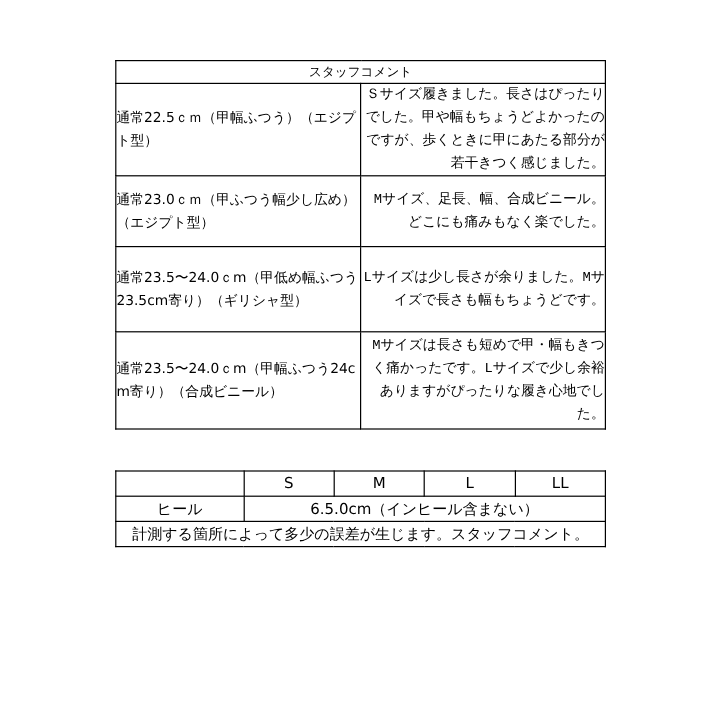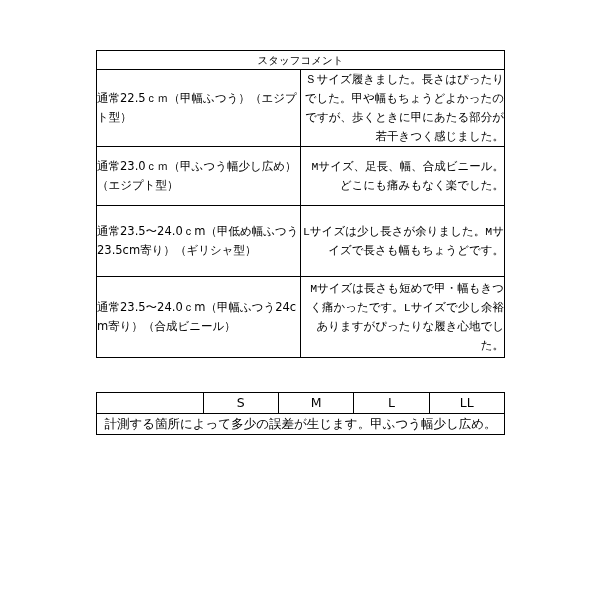--- a/index.html
+++ b/index.html
@@ -153,26 +153,30 @@
       <tr>
         <th class="blank-head"></th>
         <th class="sz-head">S</th>
         <th class="sz-head">M</th>
         <th class="sz-head">L</th>
         <th class="sz-head">LL</th>
       </tr>
     </thead>
     <tbody>
 
+      <tr>
+        <td>ヒール</td>
+        <td colspan="4">6.5.0cm（インヒール含まない）</td>
+      </tr>
 
 
 
 
 
 
       <tr>
-        <td class="spec-note-cell" colspan="5">計測する箇所によって多少の誤差が生じます。甲ふつう幅少し広め。</td>
+        <td class="spec-note-cell" colspan="5">計測する箇所によって多少の誤差が生じます。スタッフコメント。</td>
       </tr>
 
     </tbody>
   </table>
 
 </div>
 
 </body></html>

